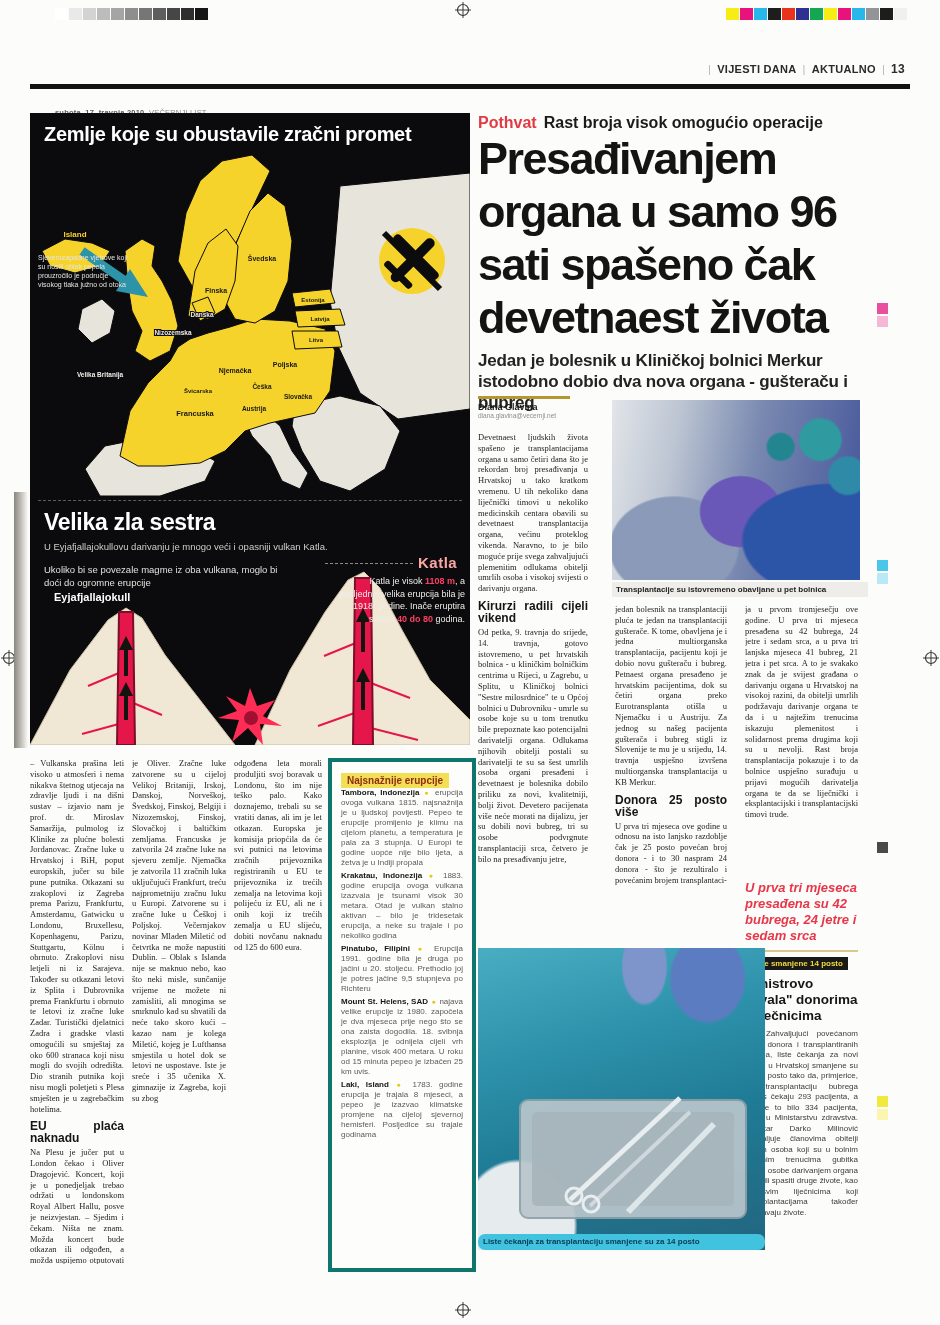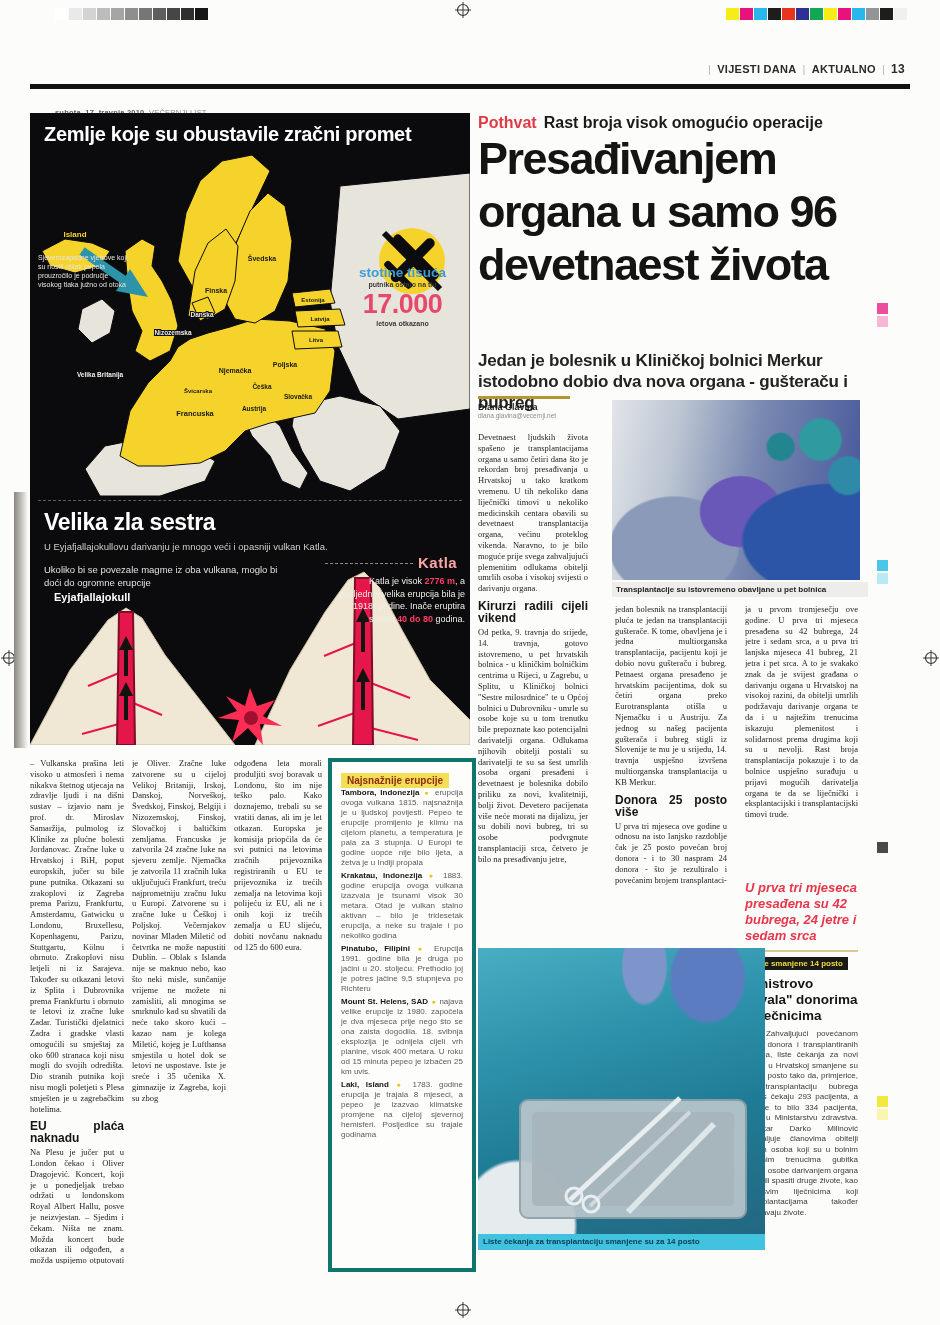--- a/index.html
+++ b/index.html
@@ -64,21 +64,21 @@
   .kicker{font-size:16px;font-weight:bold;color:#1b1b19;}
   .kicker .red{color:#e23a44;margin-right:7px;}
   .headline{font-size:45px;line-height:53px;font-weight:bold;color:#141412;letter-spacing:-1.5px;}
   .deck{font-size:17px;line-height:21px;font-weight:bold;color:#232321;letter-spacing:-.2px;}
   .byline-rule{height:3px;background:#b5972f;}
   .byline-name{font-size:9px;font-weight:bold;color:#1c1c1a;margin-top:3px;}
   .byline-mail{font-size:6.5px;color:#8d8d8b;}
   .photo{overflow:hidden;}
   .caption{font-size:8px;font-weight:bold;color:#1e1e1c;background:#efedea;padding:3px 4px;line-height:9px;}
   .caption2{position:absolute;left:0;right:0;bottom:0;background:#41c3e0;color:#0b3a52;
-            font-size:8px;font-weight:bold;padding:3px 5px;line-height:10px;}
+            font-size:8px;font-weight:bold;padding:3px 5px;line-height:10px;border-radius:7px;}
   .pullquote{font-size:13px;line-height:16px;font-weight:bold;color:#e8374a;}
 
   
   .ministry{border-top:2px solid #d9c98e;overflow:hidden;}
   .min-tag{display:inline-block;background:#191917;color:#f0d93c;font-size:8px;font-weight:bold;
            padding:2px 5px;margin-top:5px;}
   .min-title{font-size:13.5px;line-height:16px;font-weight:bold;color:#161614;margin:6px 0 5px 0;}
   .min-body{font-size:8px;line-height:10.5px;color:#3b3b39;text-align:justify;}
 
   .edge-strip{background:linear-gradient(90deg,#8a8781,#c7c4be 55%,rgba(250,250,248,0));}
@@ -183,26 +183,20 @@
       <text class="lbl lbl-dark" x="205" y="222" font-size="7" text-anchor="middle">Njemačka</text>
       <text class="lbl lbl-dark" x="232" y="238" font-size="6.5" text-anchor="middle">Češka</text>
       <text class="lbl lbl-dark" x="268" y="248" font-size="6.5" text-anchor="middle">Slovačka</text>
       <text class="lbl lbl-dark" x="224" y="260" font-size="6.5" text-anchor="middle">Austrija</text>
       <text class="lbl lbl-dark" x="168" y="242" font-size="6" text-anchor="middle">Švicarska</text>
       <text class="lbl lbl-dark" x="165" y="265" font-size="7.5" text-anchor="middle">Francuska</text>
     </svg>
 
     <div class="abs windnote" style="left:8px;top:140px;width:92px;">Sjeverozapadne vjetrove koji su nosili oblak pepela prouzročilo je područje visokog tlaka južno od otoka</div>
 
-    <div class="abs stat" style="left:310px;top:152px;width:125px;">
-      <div class="stat-top">stotine tisuća</div>
-      <div class="stat-sub">putnika ostalo na tlu</div>
-      <div class="stat-num">17.000</div>
-      <div class="stat-bot">letova otkazano</div>
-    </div>
 
     <div class="abs volc-sep" style="left:8px;top:387px;width:424px;"></div>
     <div class="abs volc-title" style="left:14px;top:396px;">Velika zla sestra</div>
     <div class="abs volc-sub" style="left:14px;top:428px;width:400px;">U Eyjafjallajokullovu darivanju je mnogo veći i opasniji vulkan Katla.</div>
     <div class="abs volc-note" style="left:14px;top:450px;width:235px;">Ukoliko bi se povezale magme iz oba vulkana, moglo bi doći do ogromne erupcije</div>
 
     <svg class="abs" style="left:0;top:437px;" width="440" height="195" viewBox="0 0 440 195">
 
       <polygon points="0,195 40,120 78,70 96,58 112,68 135,105 170,150 205,195" fill="#f0e8d4" stroke="#c9bfa4" stroke-width="1"></polygon>
       <line x1="96" y1="120" x2="58" y2="136" stroke="#e5164a" stroke-width="2"></line>
@@ -228,21 +222,21 @@
       <g>
         <polygon points="220,138 227,156 245,150 233,166 252,176 230,174 233,195 218,178 202,192 209,170 188,168 207,161 196,146 215,156" fill="#ff2d55"></polygon>
         <circle cx="221" cy="168" r="7" fill="#a01030"></circle>
       </g>
     </svg>
 
     <div class="abs volc-left-label" style="left:24px;top:478px;">Eyjafjallajokull</div>
     <div class="abs dash-leader" style="left:295px;top:450px;width:88px;"></div>
     <div class="abs katla-label" style="left:388px;top:441px;">Katla</div>
     <div class="abs katla-text" style="left:300px;top:462px;width:135px;">
-      <span>Katla je visok </span><span class="red">2776 m</span><span>, a posljednja velika erupcija bila je 1918. godine. Inače eruptira svakih </span><span class="red">40 do 80</span><span> godina.</span>
+      <span>Katla je visok </span><span class="red">1108 m</span><span>, a posljednja velika erupcija bila je 1918. godine. Inače eruptira svakih </span><span class="red">40 do 80</span><span> godina.</span>
     </div>
   </div>
 
   <div class="abs bodycol serif" style="left:30px;top:758px;width:94px;height:506px;">
     <p>– Vulkanska prašina leti visoko u atmosferi i nema nikakva štetnog utjecaja na zdravlje ljudi i na dišni sustav – izjavio nam je prof. dr. Miroslav Samaržija, pulmolog iz Klinike za plućne bolesti Jordanovac. Zračne luke u Hrvatskoj i BiH, poput europskih, jučer su bile pune putnika. Otkazani su zrakoplovi iz Zagreba prema Parizu, Frankfurtu, Amsterdamu, Gatwicku u Londonu, Bruxellesu, Kopenhagenu, Parizu, Stuttgartu, Kölnu i obrnuto. Zrakoplovi nisu letjeli ni iz Sarajeva. Također su otkazani letovi iz Splita i Dubrovnika prema Frankfurtu i obrnuto te letovi iz zračne luke Zadar. Turistički djelatnici Zadra i gradske vlasti omogućili su smještaj za oko 600 stranaca koji nisu mogli do svojih odredišta. Dio stranih putnika koji nisu mogli poletjeti s Plesa smješten je u zagrebačkim hotelima.</p>
     <div class="subhead">EU plaća naknadu</div>
     <p>Na Plesu je jučer put u London čekao i Oliver Dragojević. Koncert, koji je u ponedjeljak trebao održati u londonskom Royal Albert Hallu, posve je neizvjestan. – Sjedim i čekam. Ništa ne znam. Možda koncert bude otkazan ili odgođen, a možda uspijemo otputovati u London – rekao nam</p>
   </div>
   <div class="abs bodycol serif" style="left:132px;top:758px;width:94px;height:506px;">
     <p>je Oliver. Zračne luke zatvorene su u cijeloj Velikoj Britaniji, Irskoj, Danskoj, Norveškoj, Švedskoj, Finskoj, Belgiji i Nizozemskoj, Finskoj, Slovačkoj i baltičkim zemljama. Francuska je zatvorila 24 zračne luke na sjeveru zemlje. Njemačka je zatvorila 11 zračnih luka uključujući Frankfurt, treću najprometniju zračnu luku u Europi. Zatvorene su i zračne luke u Češkoj i Poljskoj. Večernjakov novinar Mladen Miletić od četvrtka ne može napustiti Dublin. – Oblak s Islanda nije se maknuo nebo, kao što neki misle, sunčanije vrijeme ne možete ni zamisliti, ali mnogima se smrknulo kad su shvatili da neće tako skoro kući – kazao nam je kolega Miletić, kojeg je Lufthansa smjestila u hotel dok se letovi ne uspostave. Iste je sreće i 35 učenika X. gimnazije iz Zagreba, koji su zbog</p>
@@ -263,20 +257,21 @@
       </div>
     </div>
   </div>
 
   <div class="abs kicker" style="left:478px;top:114px;">
     <span class="red">Pothvat</span><span>Rast broja visok omogućio operacije</span>
   </div>
   <div class="abs headline" style="left:478px;top:132px;width:420px;">
     <div>Presađivanjem</div>
     <div>organa u samo 96</div>
+    <div>sati spašeno čak</div>
     <div>devetnaest života</div>
   </div>
   <div class="abs deck" style="left:478px;top:350px;width:400px;">Jedan je bolesnik u Kliničkoj bolnici Merkur istodobno dobio dva nova organa - gušteraču i bubreg</div>
 
   <div class="abs" style="left:478px;top:396px;width:110px;">
     <div class="byline-rule" style="width:92px;"></div>
     <div class="byline-name">Diana Glavina</div>
     <div class="byline-mail">diana.glavina@vecernji.net</div>
   </div>
 

